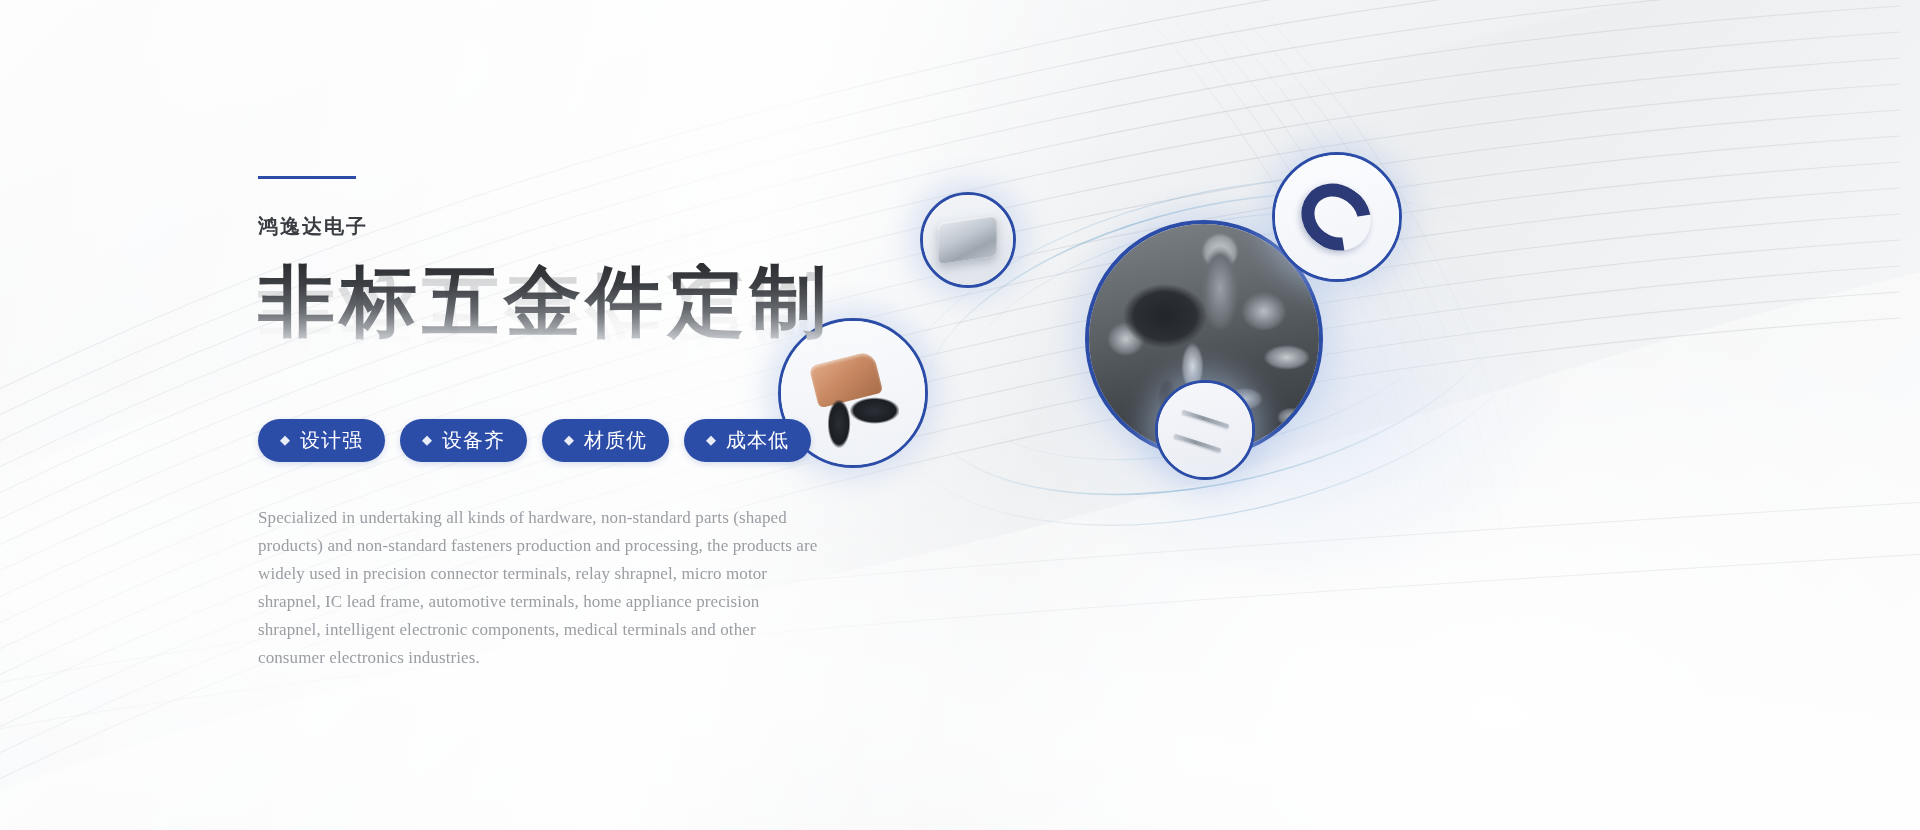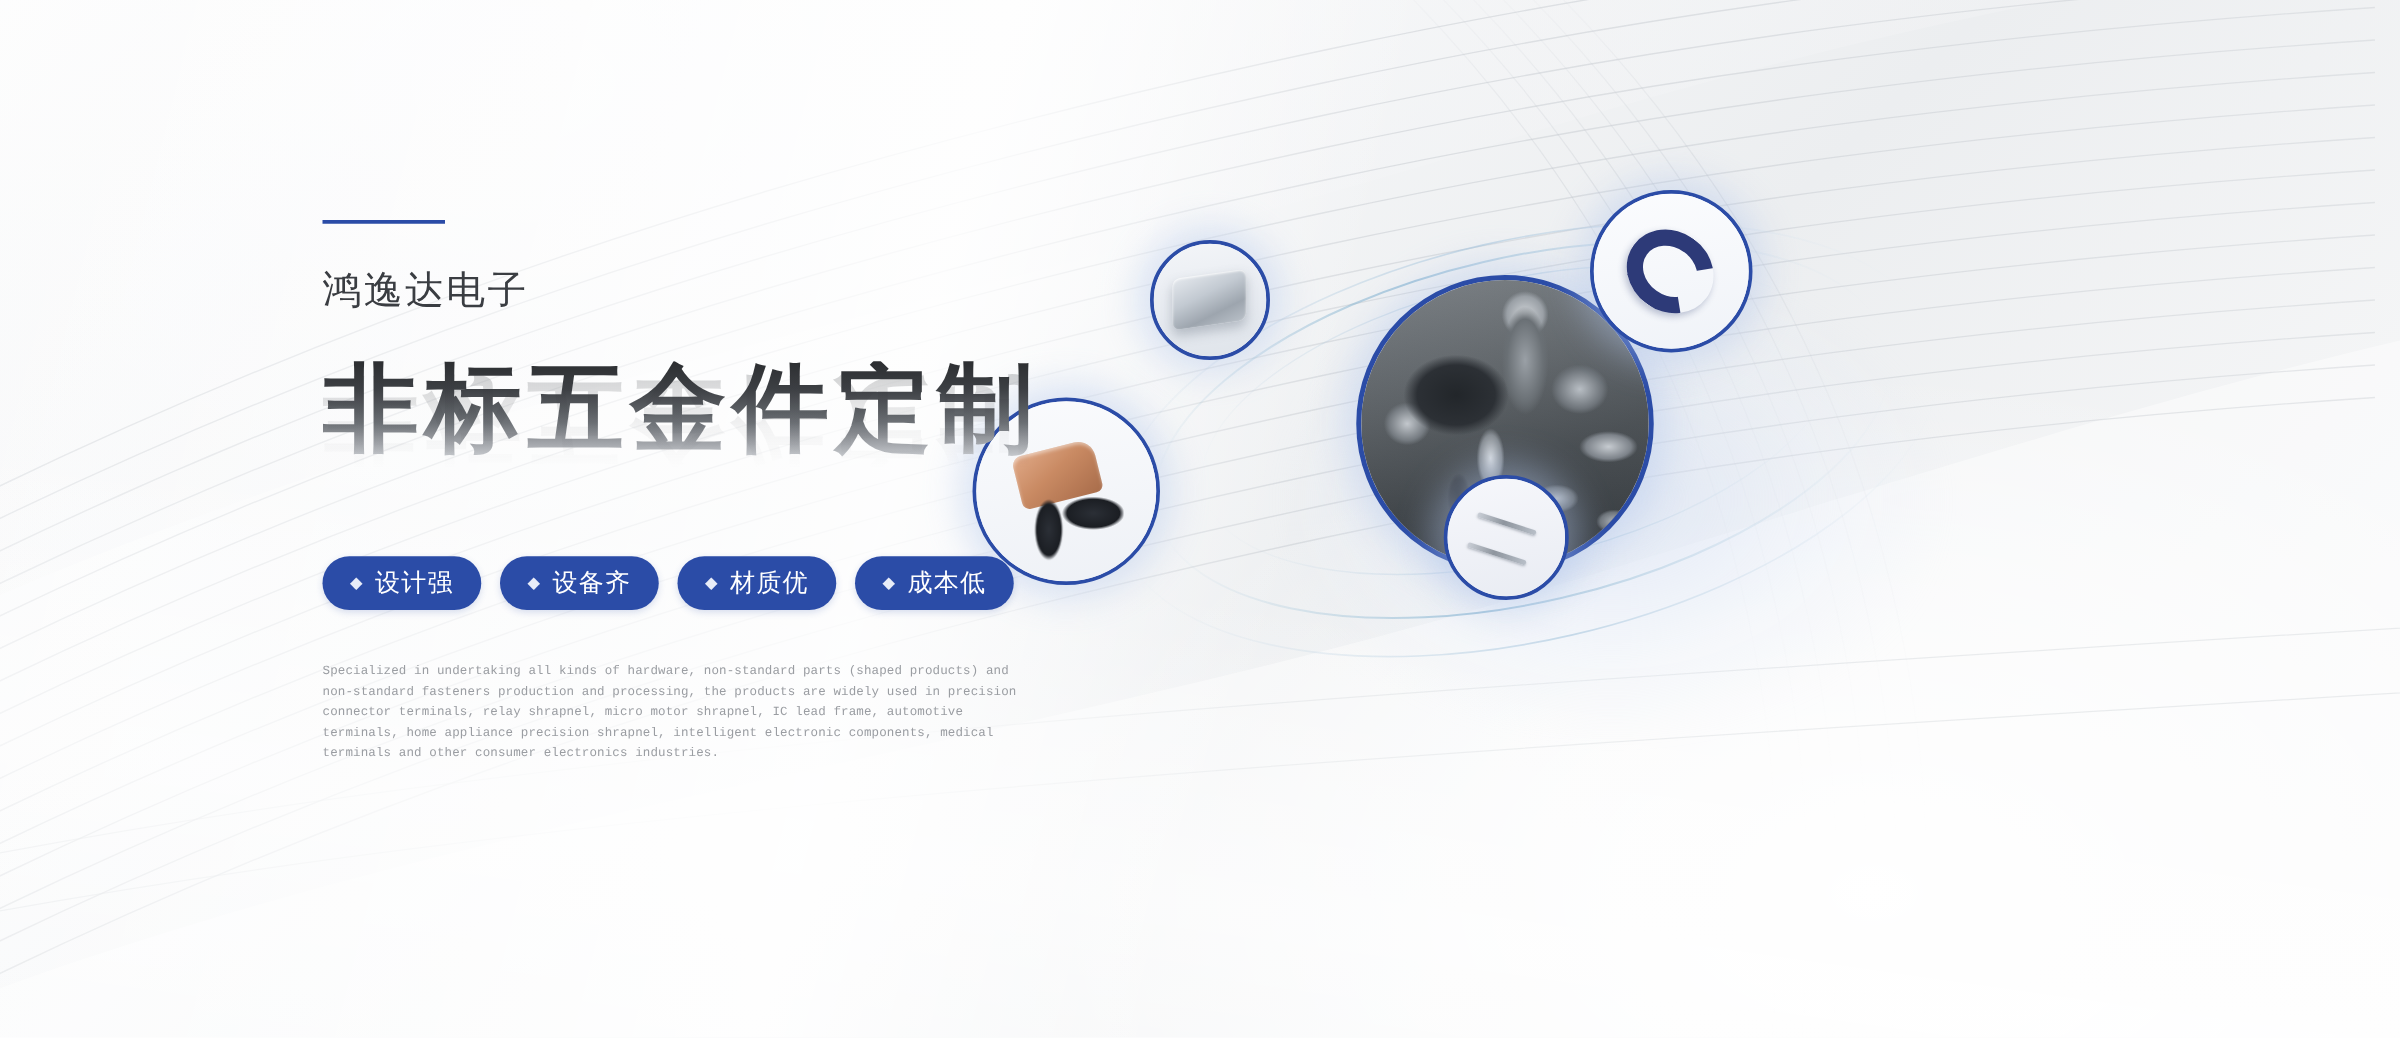--- a/index.html
+++ b/index.html
@@ -51,26 +51,26 @@
   }
 
   .accent-rule {
     width: 98px;
     height: 3px;
     background: #2b4ca7;
     margin-bottom: 36px;
   }
 
   .brand {
-    font-size: 31px;
+    font-size: 20px;
     line-height: 1.1;
     color: #3a3d42;
     letter-spacing: 2px;
-    font-weight: 400;
-    margin: 0 0 40px 0;
+    font-weight: 700;
+    margin: 0 0 26px 0;
     font-family: "Liberation Sans", "DejaVu Sans", sans-serif;
   }
 
   .headline-wrap {
     position: relative;
     height: 132px;
   }
 
   .headline {
     font-size: 77px;
@@ -130,25 +130,25 @@
   .pill-diamond {
     font-size: 13px;
     color: #e9edf8;
     line-height: 1;
     transform: translateY(-1px);
   }
 
   .desc {
     margin-top: 42px;
     width: 565px;
-    font-size: 10px;
+    font-size: 17px;
     line-height: 1.65;
     color: #9a9da2;
     letter-spacing: 0.1px;
-    font-family: Liberation Mono, monospace;
+    font-family: Liberation Serif, serif;
   }
 
   
   .collage {
     position: absolute;
     left: 900px;
     top: 130px;
     width: 780px;
     height: 470px;
     z-index: 5;

